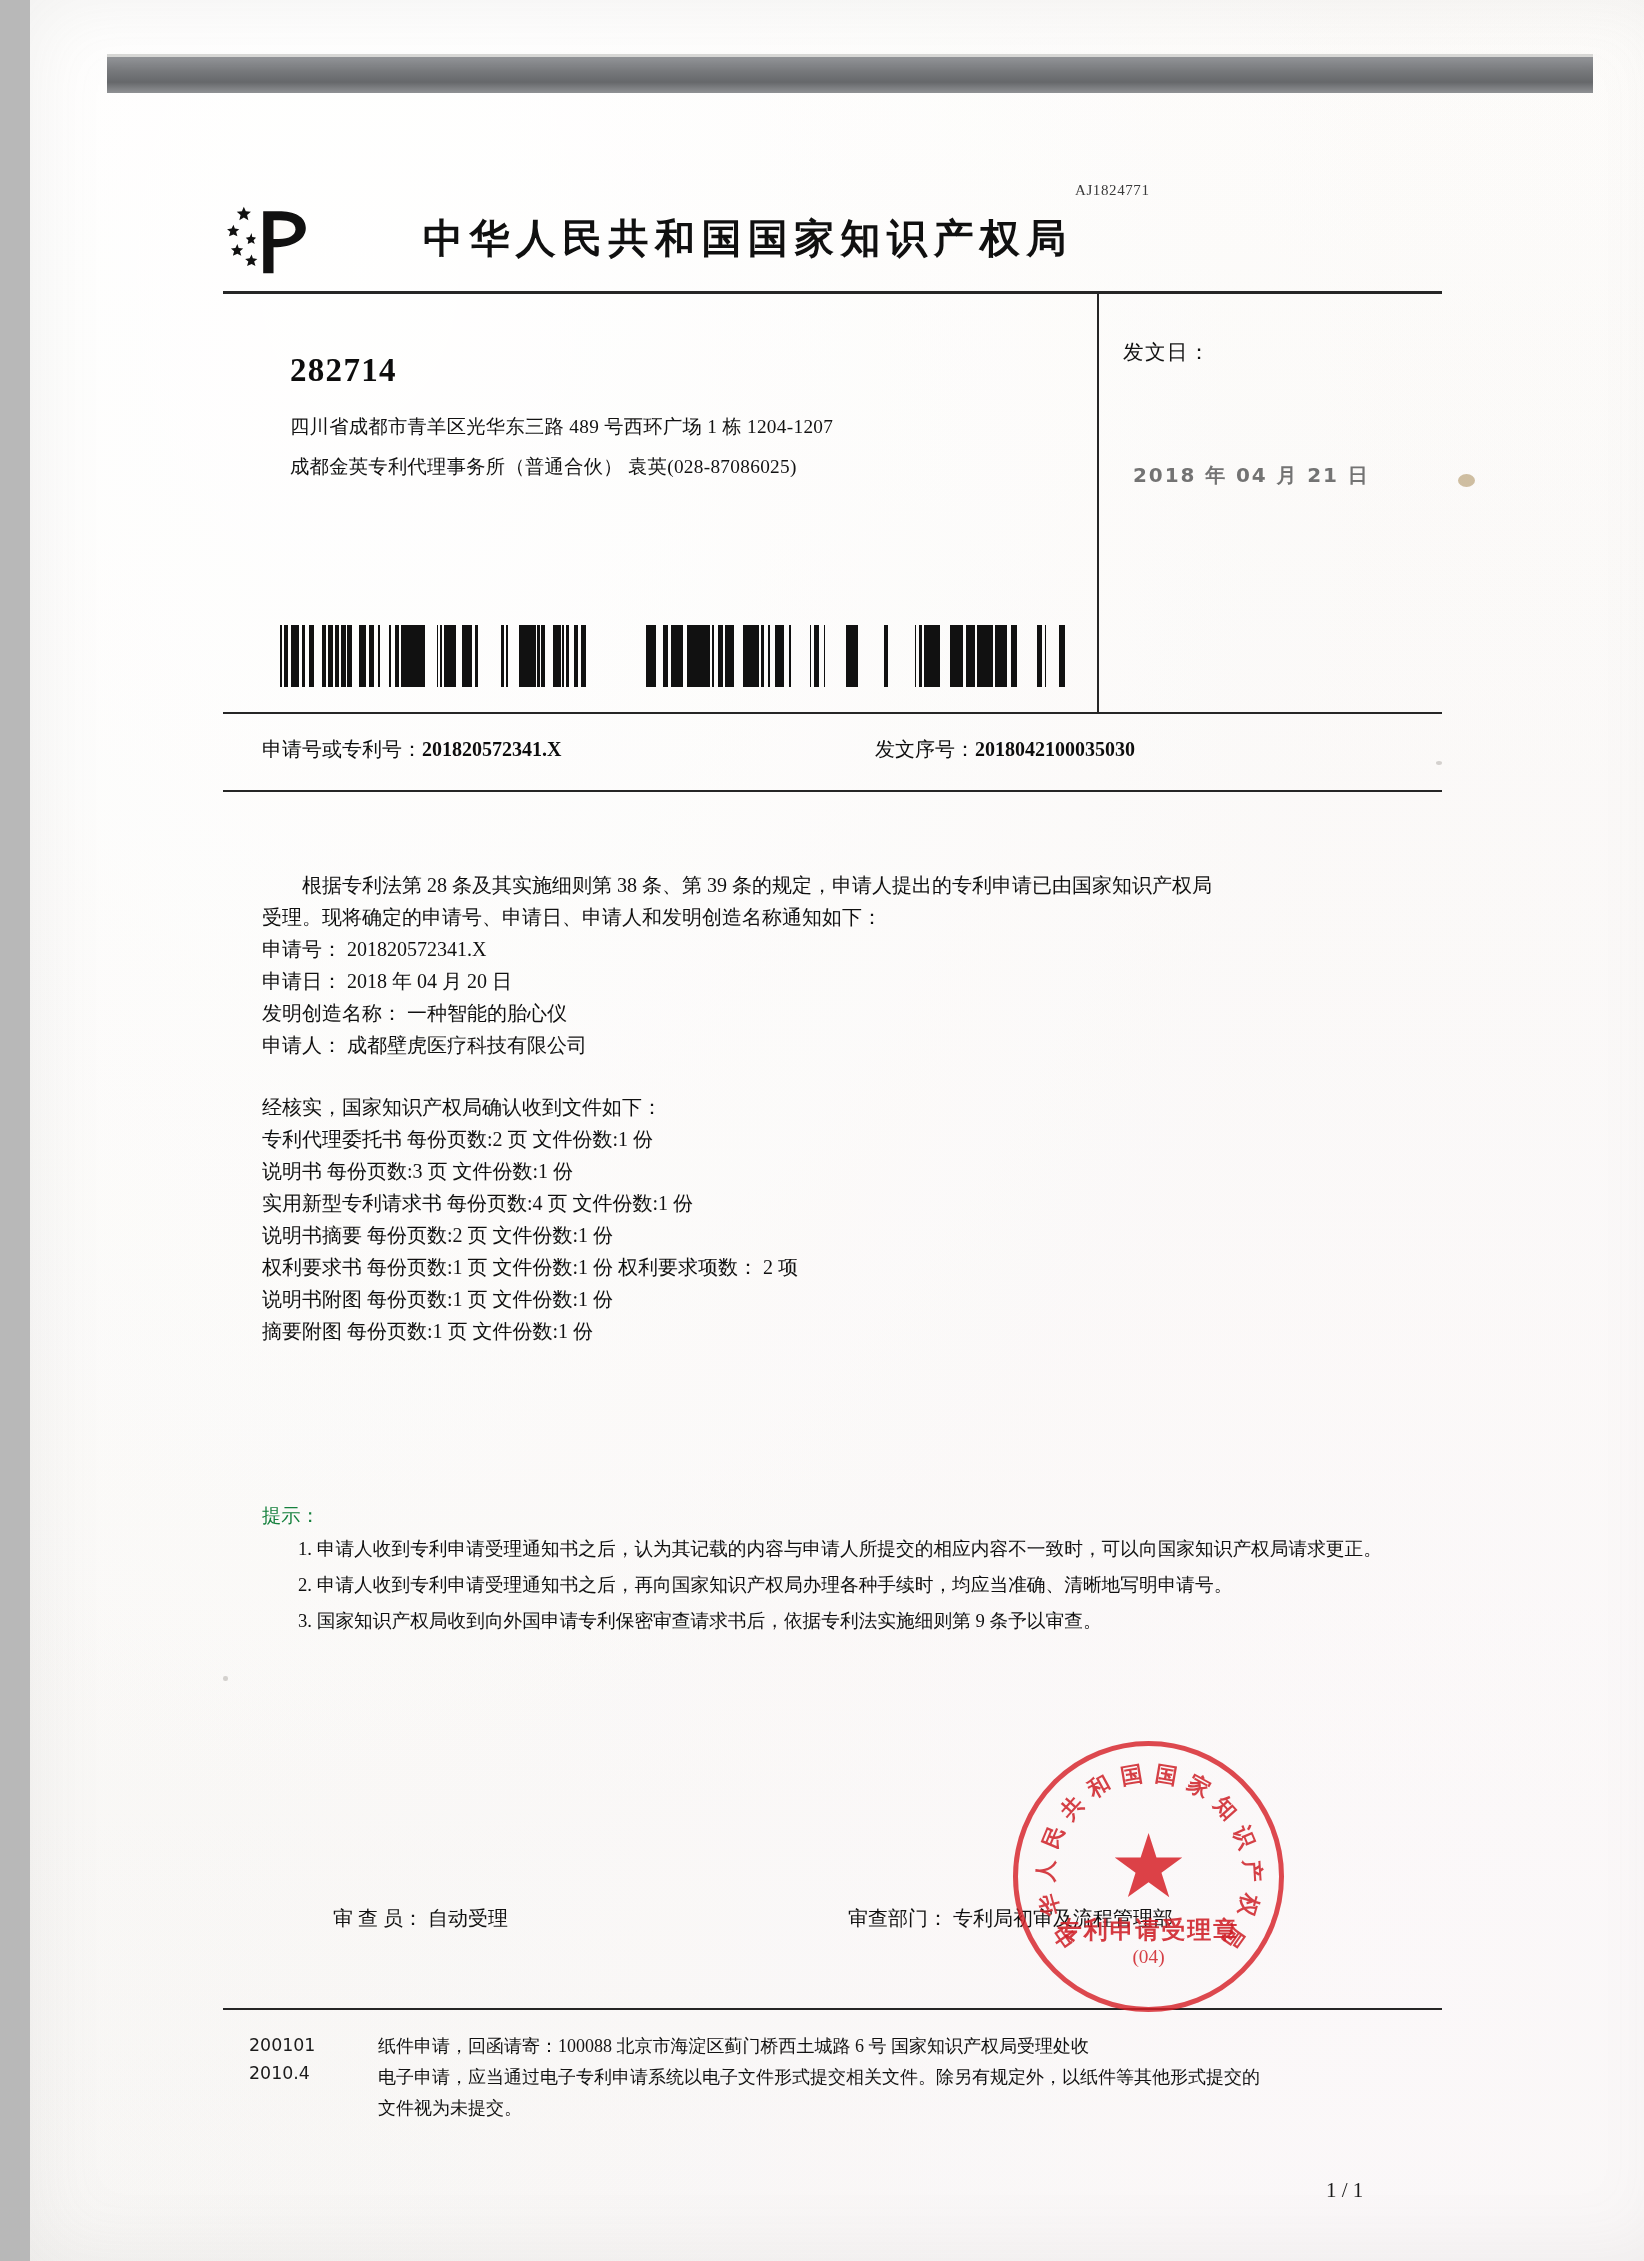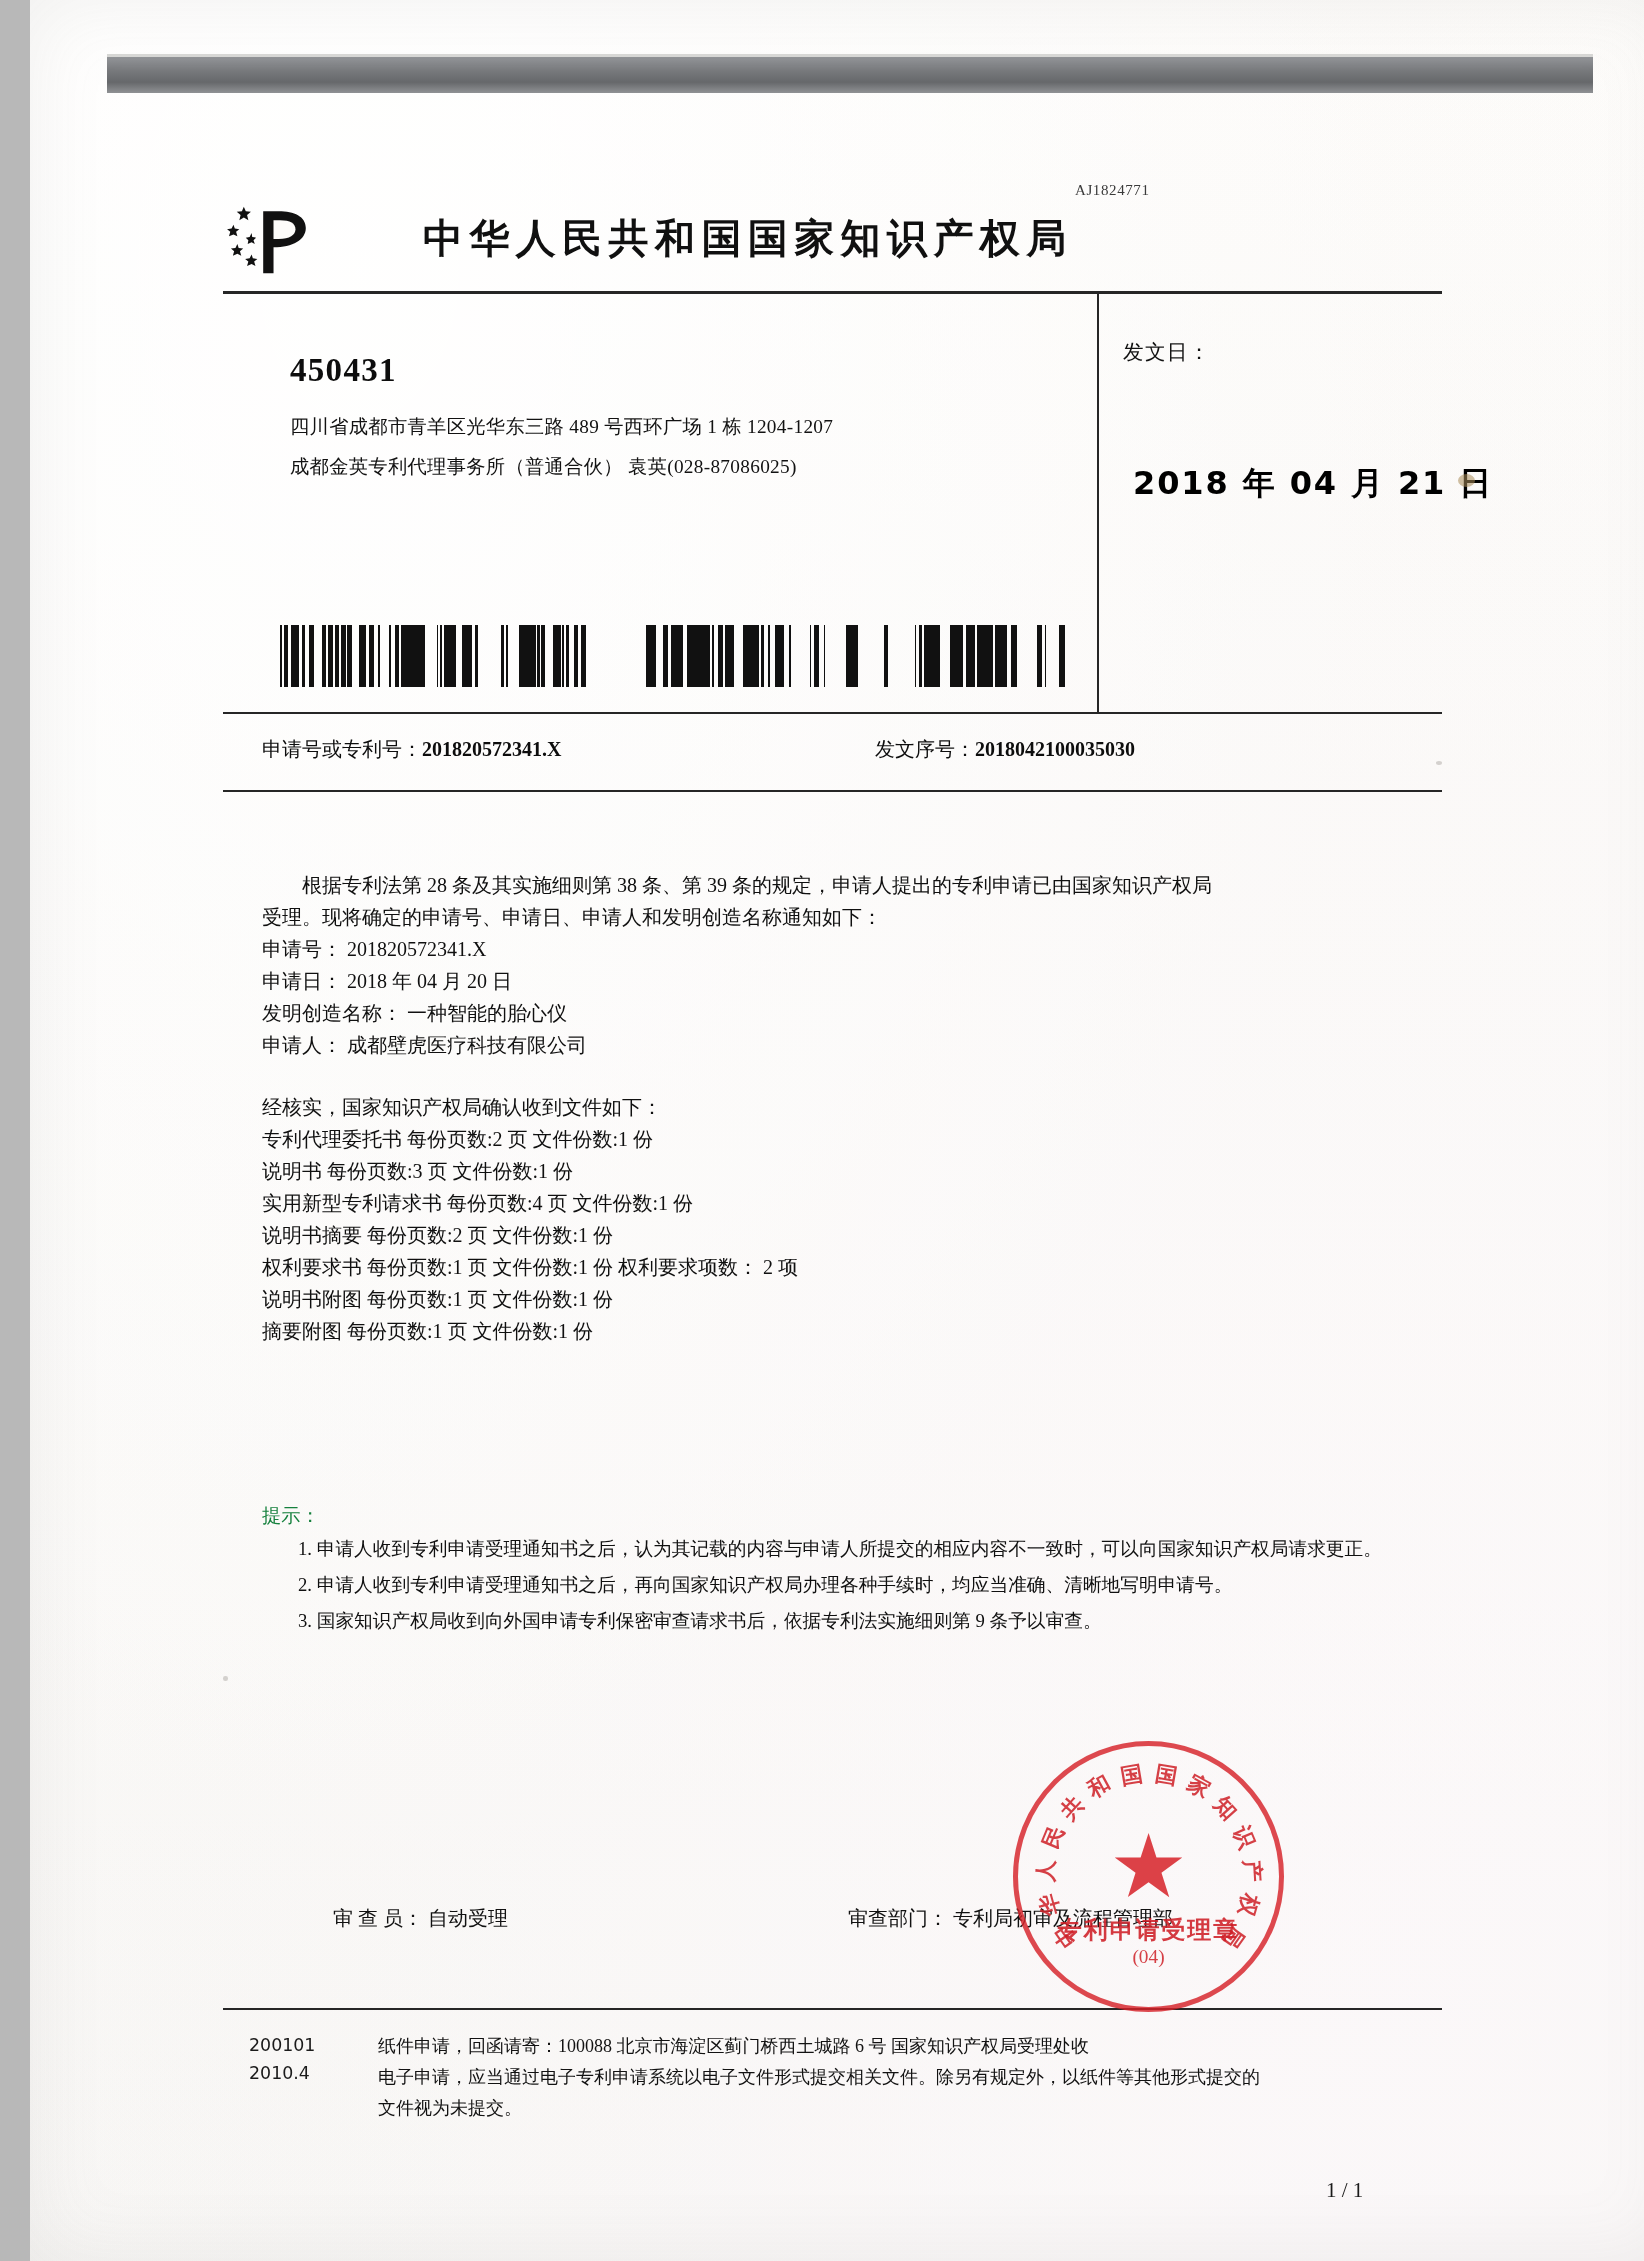--- a/index.html
+++ b/index.html
@@ -123,24 +123,24 @@
     left: 1093px;
     top: 338px;
     font-size: 20.6px;
     color: #111;
     letter-spacing: 1.3px;
   }
   .issue-date {
     position: absolute;
     left: 1103px;
     top: 462px;
-    font-size: 32px;
+    font-size: 20px;
     font-weight: bold;
     letter-spacing: 1.9px;
-    color: #000000;
+    color: #737373;
     font-family: "DejaVu Sans", "Liberation Sans", sans-serif;
   }
 
   
   .barcode {
     position: absolute;
     height: 62px;
     display: flex;
     align-items: stretch;
     overflow: hidden;
@@ -359,21 +359,21 @@
   </div>
 
   <div class="national-title">中华人民共和国国家知识产权局</div>
 
   <div class="rule hr-1"></div>
   <div class="rule vr-1"></div>
   <div class="rule hr-2"></div>
   <div class="rule hr-3"></div>
   <div class="rule hr-4"></div>
 
-  <div class="postcode">450431</div>
+  <div class="postcode">282714</div>
   <div class="addr-line1">四川省成都市青羊区光华东三路 489 号西环广场 1 栋 1204-1207</div>
   <div class="addr-line2">成都金英专利代理事务所（普通合伙）  袁英(028-87086025)</div>
 
   <div class="issue-label">发文日：</div>
   <div class="issue-date">2018 年 04 月 21 日</div>
   <div class="smudge"></div>
 
   <div class="barcode" id="barcode-left" style="left:239px; top:625px; width:322px;">
       <i style="width:1.3px;background:transparent"></i>
       <i style="width:4.5px;background:transparent"></i>

